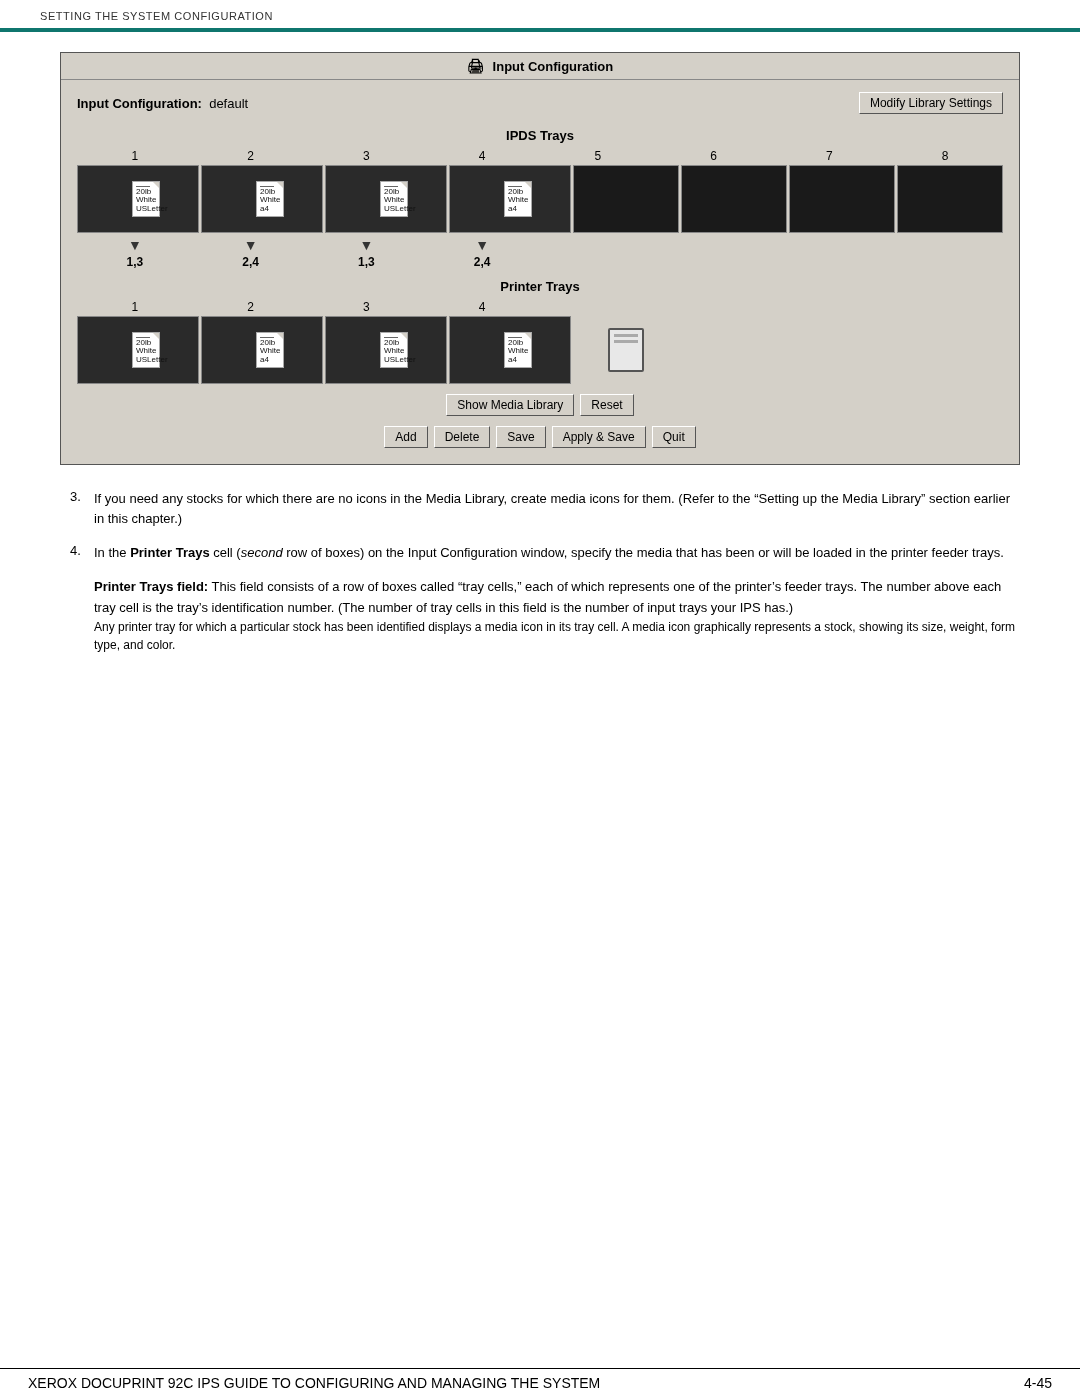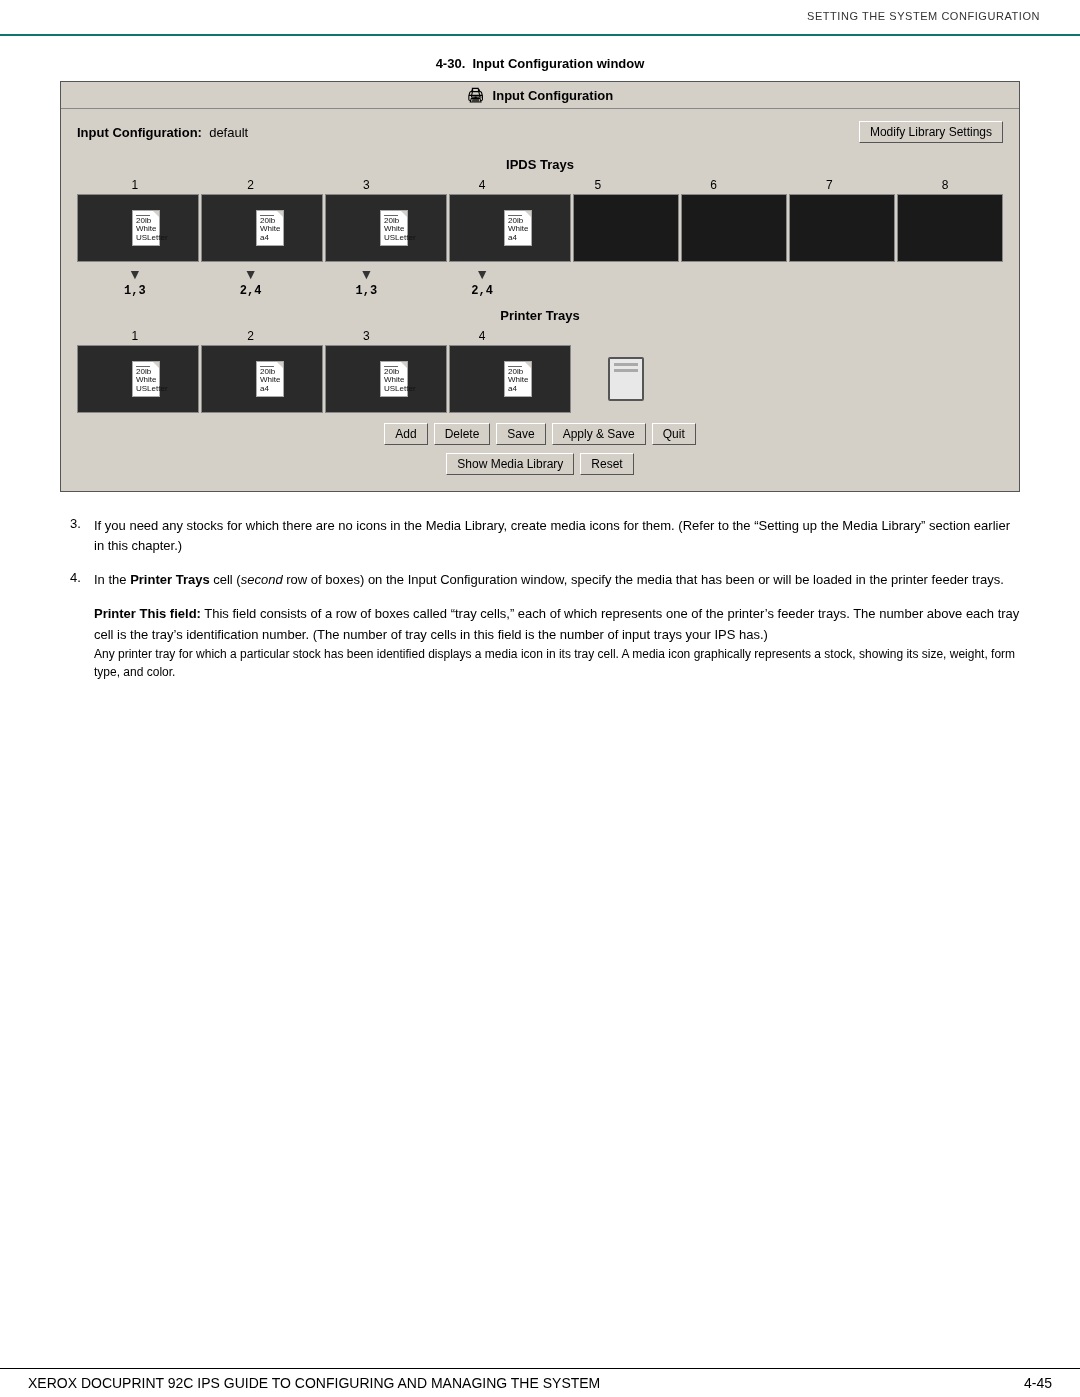--- a/index.html
+++ b/index.html
@@ -7,25 +7,24 @@
       font-family: Arial, Helvetica, sans-serif;
       font-size: 13px;
       background: #fff;
       color: #000;
       width: 1080px;
       min-height: 1397px;
     }
 
     
     .page-header {
-      text-align: right;
-      padding: 10px 40px 12px 40px;
+      padding: 10px 40px 6px 40px;
       font-size: 11px;
       letter-spacing: 0.05em;
-      border-bottom: 2px solid #0f766e;
+      border-bottom: 4px solid #0f766e;
       color: #333;
     }
 
     
     .page-content {
       padding: 20px 60px 20px 60px;
     }
 
     
     .figure-title {
@@ -178,21 +177,20 @@
     .tray-arrow-cell {
       flex: 1;
       text-align: center;
       font-size: 14px;
       color: #333;
     }
 
     .tray-assignments-row {
       display: flex;
       margin-bottom: 8px;
-      font-family: Liberation Mono, monospace;
     }
     .tray-assignment-cell {
       flex: 1;
       text-align: center;
       font-size: 12px;
       font-weight: bold;
     }
 
     
     .stacker-cell {
@@ -300,24 +298,20 @@
   </style>
 </head>
 <body>
 
 <div class="page-header">
   <span>SETTING THE SYSTEM CONFIGURATION</span>
 </div>
 
 <div class="page-content">
 
-  <div class="figure-title">
-    <span>4-30.</span>
-    &nbsp;<span><strong>Input Configuration window</strong></span>
-  </div>
 
   <div class="window">
 
     <div class="window-titlebar">
       <span class="window-titlebar-icon">🖨</span>
       <span>Input Configuration</span>
     </div>
 
     <div class="window-body">
 
@@ -466,54 +460,54 @@
           <div class="stacker-cell">
             <div class="stacker-icon"></div>
           </div>
 
           <div class="tray-cell" style="background:transparent;border-color:transparent;"></div>
           <div class="tray-cell" style="background:transparent;border-color:transparent;"></div>
           <div class="tray-cell" style="background:transparent;border-color:transparent;"></div>
         </div>
       </div>
 
+      <div class="btn-row">
+        <button class="btn">Show Media Library</button>
+        <button class="btn">Reset</button>
+      </div>
+
       <div class="btn-row btn-row-bottom">
         <button class="btn">Add</button>
         <button class="btn">Delete</button>
         <button class="btn">Save</button>
         <button class="btn">Apply &amp; Save</button>
         <button class="btn">Quit</button>
       </div>
 
-      <div class="btn-row">
-        <button class="btn">Show Media Library</button>
-        <button class="btn">Reset</button>
-      </div>
-
     </div>
   </div>
 
   <div class="body-text">
 
     <div class="numbered-item">
       <div class="item-num">3.</div>
       <div class="item-text">
         <span>If you need any stocks for which there are no icons in the Media Library, create media icons for them. (Refer to the “Setting up the Media Library” section earlier in this chapter.)</span>
       </div>
     </div>
 
     <div class="numbered-item">
       <div class="item-num">4.</div>
       <div class="item-text">
         <span>In the </span><strong>Printer Trays</strong><span> cell (</span><em>second</em><span> row of boxes) on the Input Configuration window, specify the media that has been or will be loaded in the printer feeder trays.</span>
       </div>
     </div>
 
     <div class="subpara">
-      <strong>Printer This field:</strong><span> This field consists of a row of boxes called “tray cells,” each of which represents one of the printer’s feeder trays. The number above each tray cell is the tray’s identification number. (The number of tray cells in this field is the number of input trays your IPS has.)</span>
+      <strong>Printer Trays field:</strong><span> This field consists of a row of boxes called “tray cells,” each of which represents one of the printer’s feeder trays. The number above each tray cell is the tray’s identification number. (The number of tray cells in this field is the number of input trays your IPS has.)</span>
     </div>
 
     <div class="plain-para">
       <span>Any printer tray for which a particular stock has been identified displays a media icon in its tray cell. A media icon graphically represents a stock, showing its size, weight, form type, and color.</span>
     </div>
 
   </div>
 
 </div>
 

